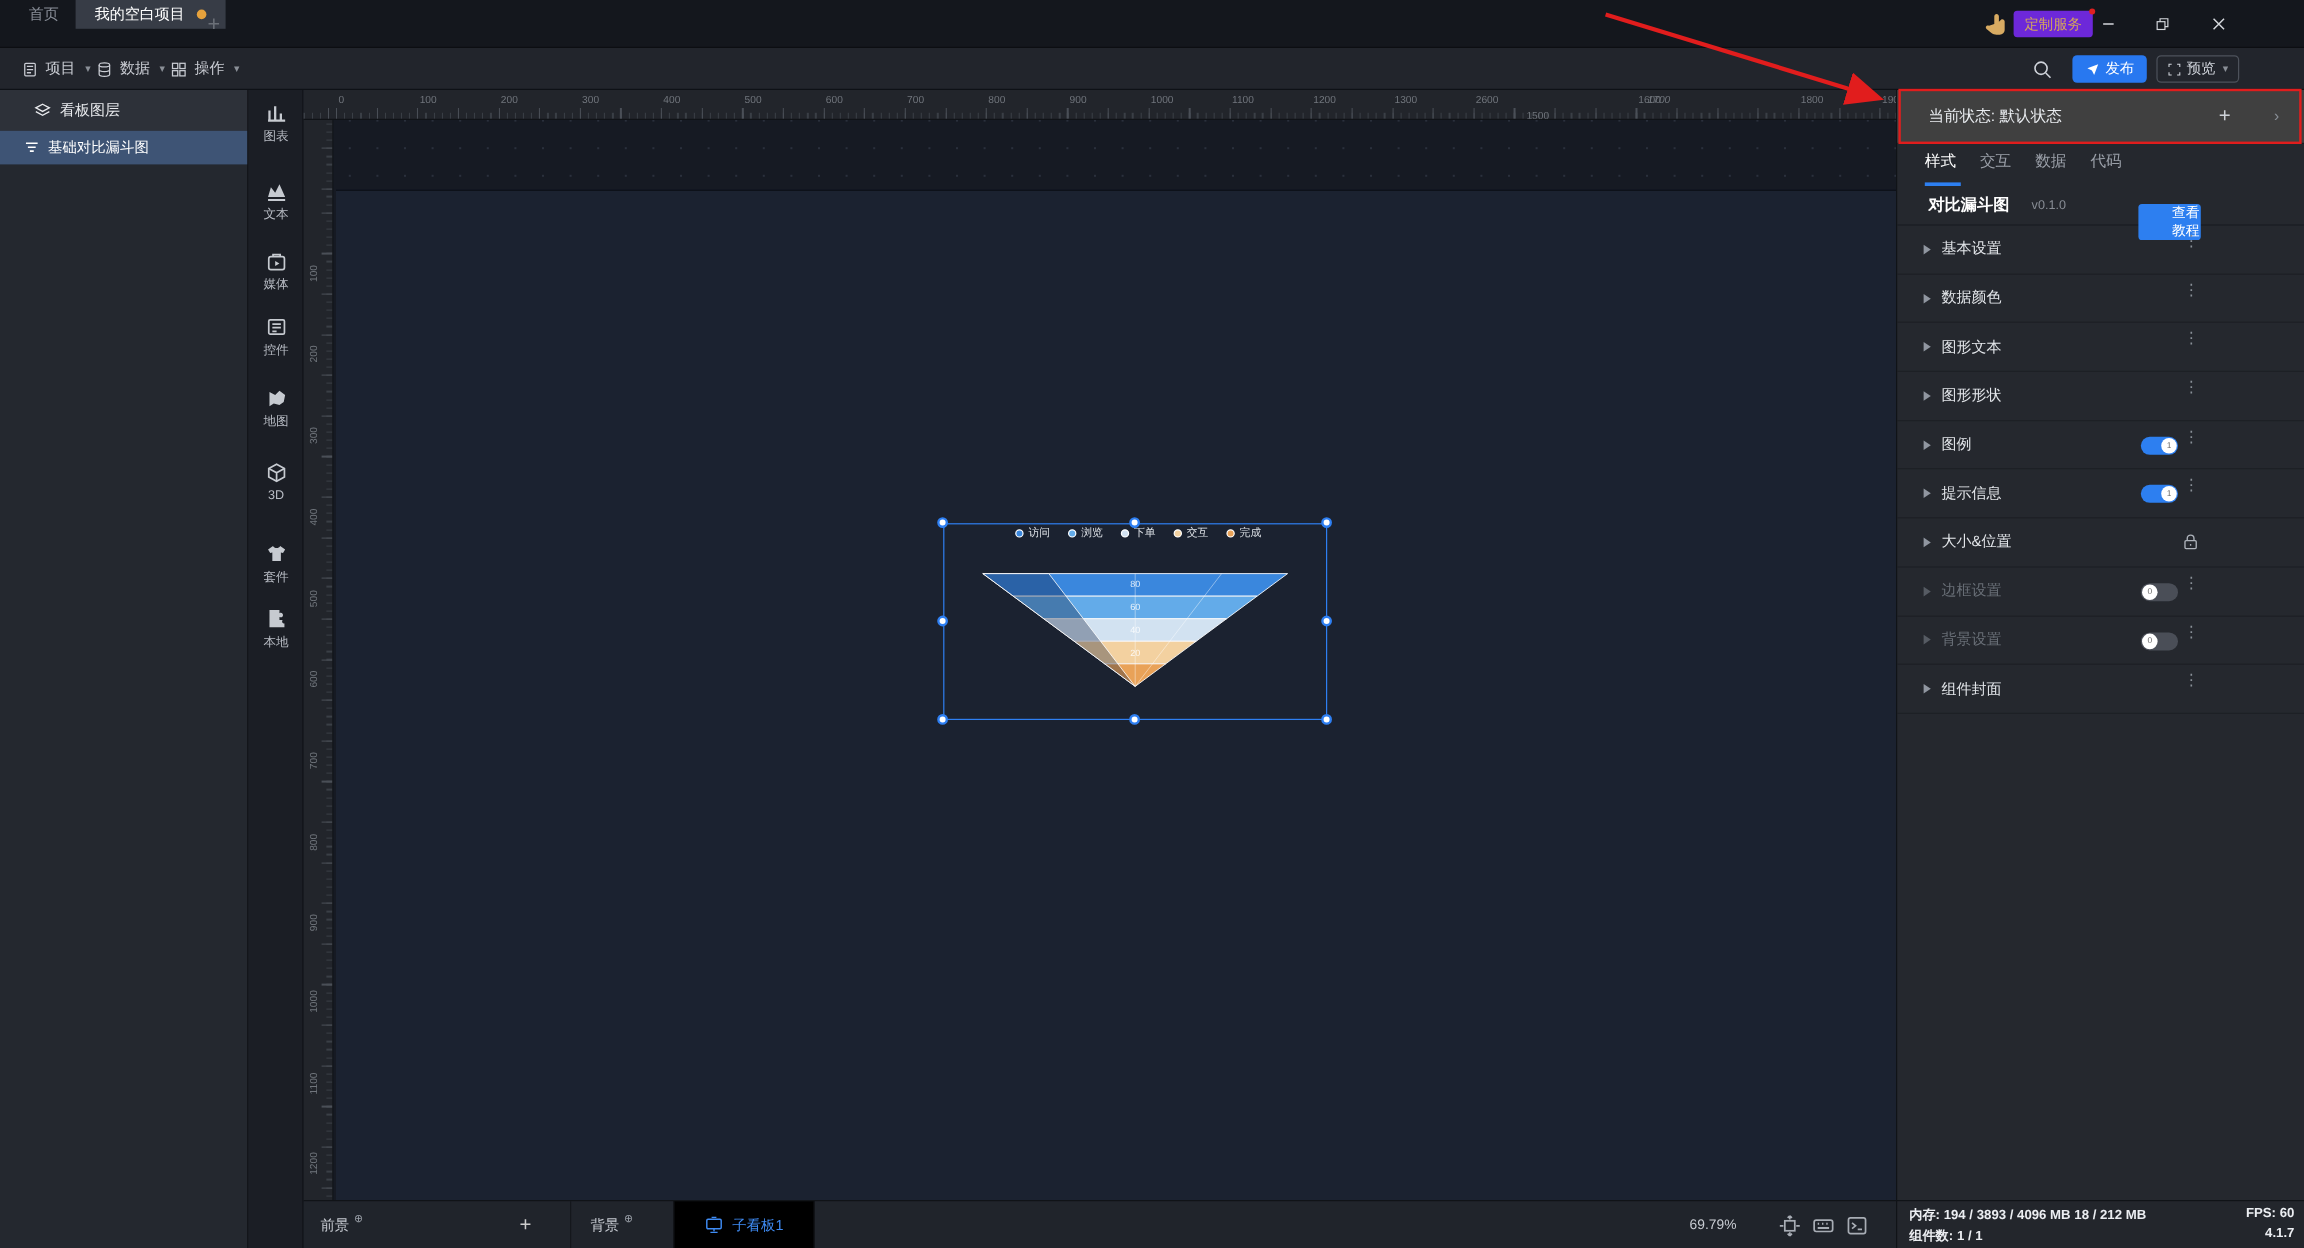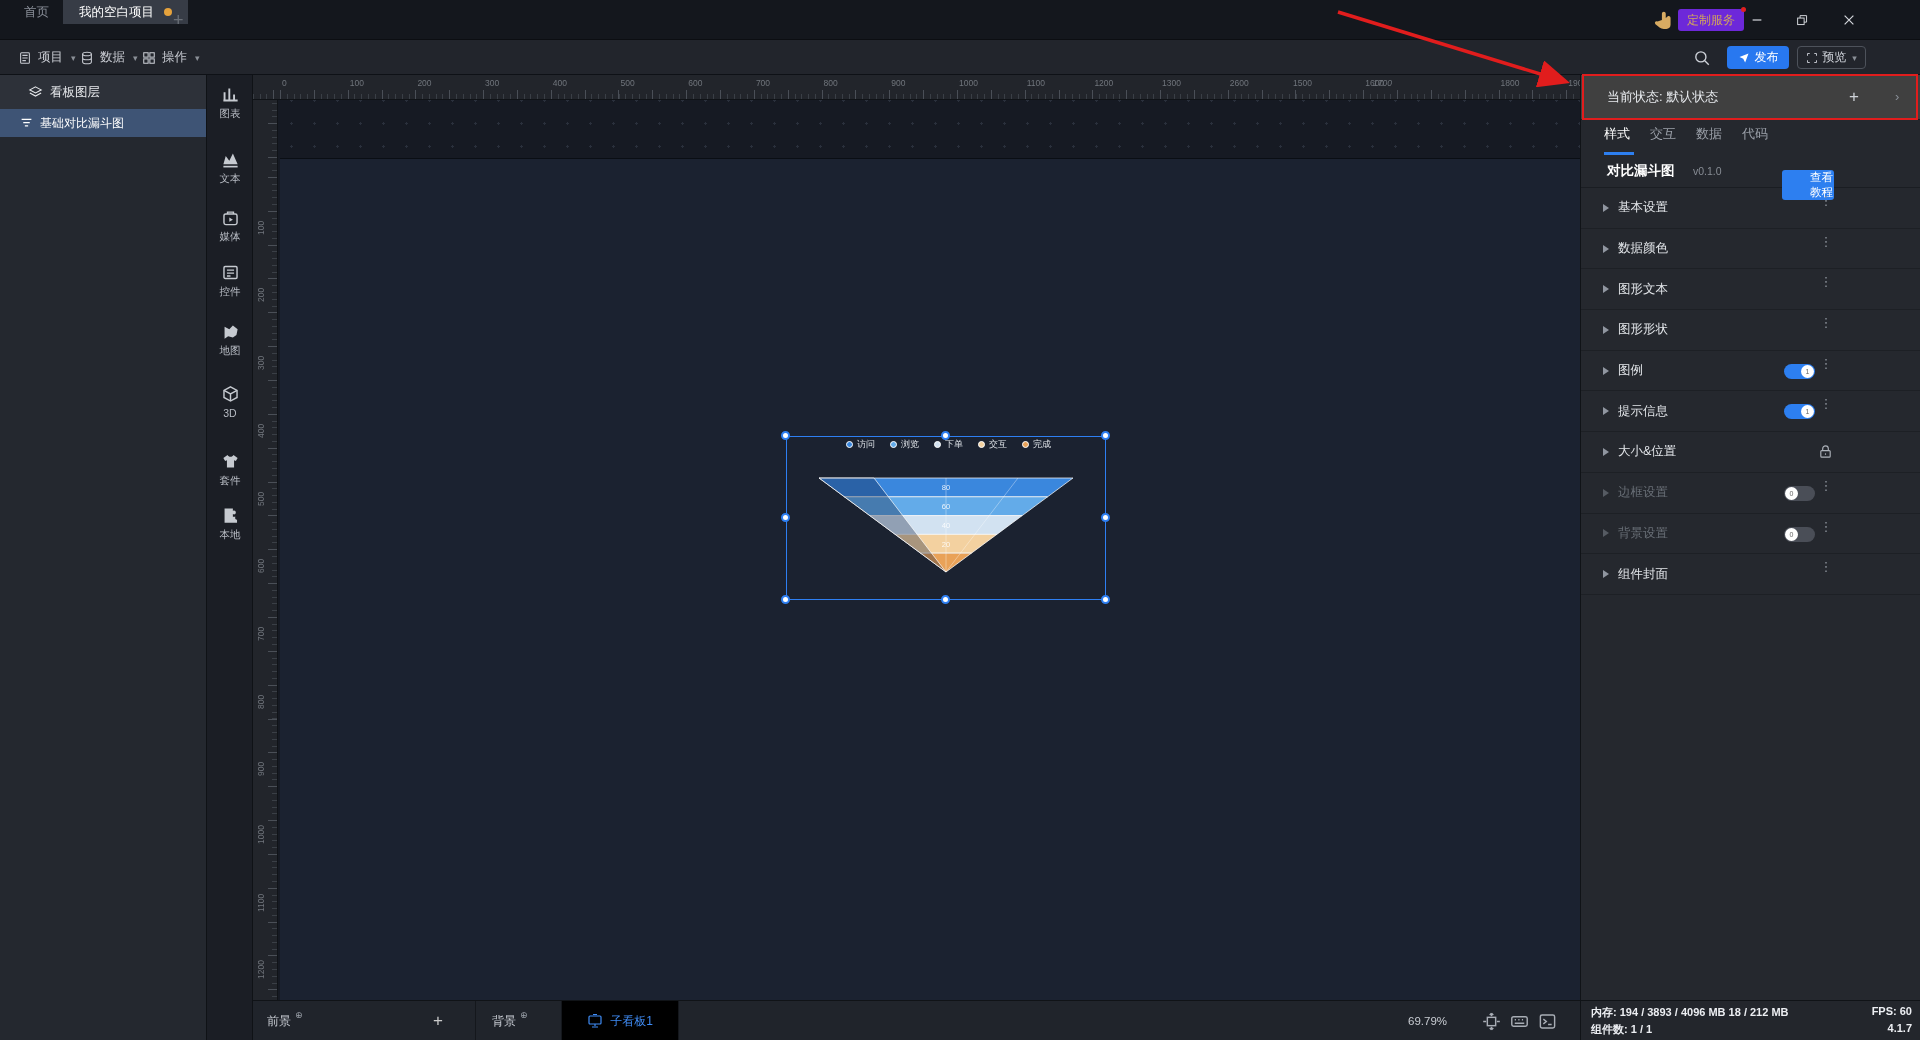--- a/index.html
+++ b/index.html
@@ -305,21 +305,21 @@
     <span class="hlab" style="left: 365.5px;">500</span>
     <span class="hlab" style="left: 433.2px;">600</span>
     <span class="hlab" style="left: 500.9px;">700</span>
     <span class="hlab" style="left: 568.6px;">800</span>
     <span class="hlab" style="left: 636.3px;">900</span>
     <span class="hlab" style="left: 704px;">1000</span>
     <span class="hlab" style="left: 771.7px;">1100</span>
     <span class="hlab" style="left: 839.4px;">1200</span>
     <span class="hlab" style="left: 907.1px;">1300</span>
     <span class="hlab" style="left: 974.8px;">2600</span>
-    <span class="hlab" style="left: 1038px;">1500</span>
+    <span class="hlab" style="left: 1017px; margin-top: 13px;">1500</span>
     <span class="hlab" style="left: 1110.2px;">1600</span>
     <span class="hlab" style="left: 1118px; font-style: italic;">1700</span>
     <span class="hlab" style="left: 1245.6px;">1800</span>
     <span class="hlab" style="left: 1313.3px;">1900</span>
   </div>
 <div id="vruler">
     <span class="vlab" style="top: 134.7px;">100</span>
     <span class="vlab" style="top: 202.4px;">200</span>
     <span class="vlab" style="top: 270.1px;">300</span>
     <span class="vlab" style="top: 337.8px;">400</span>

